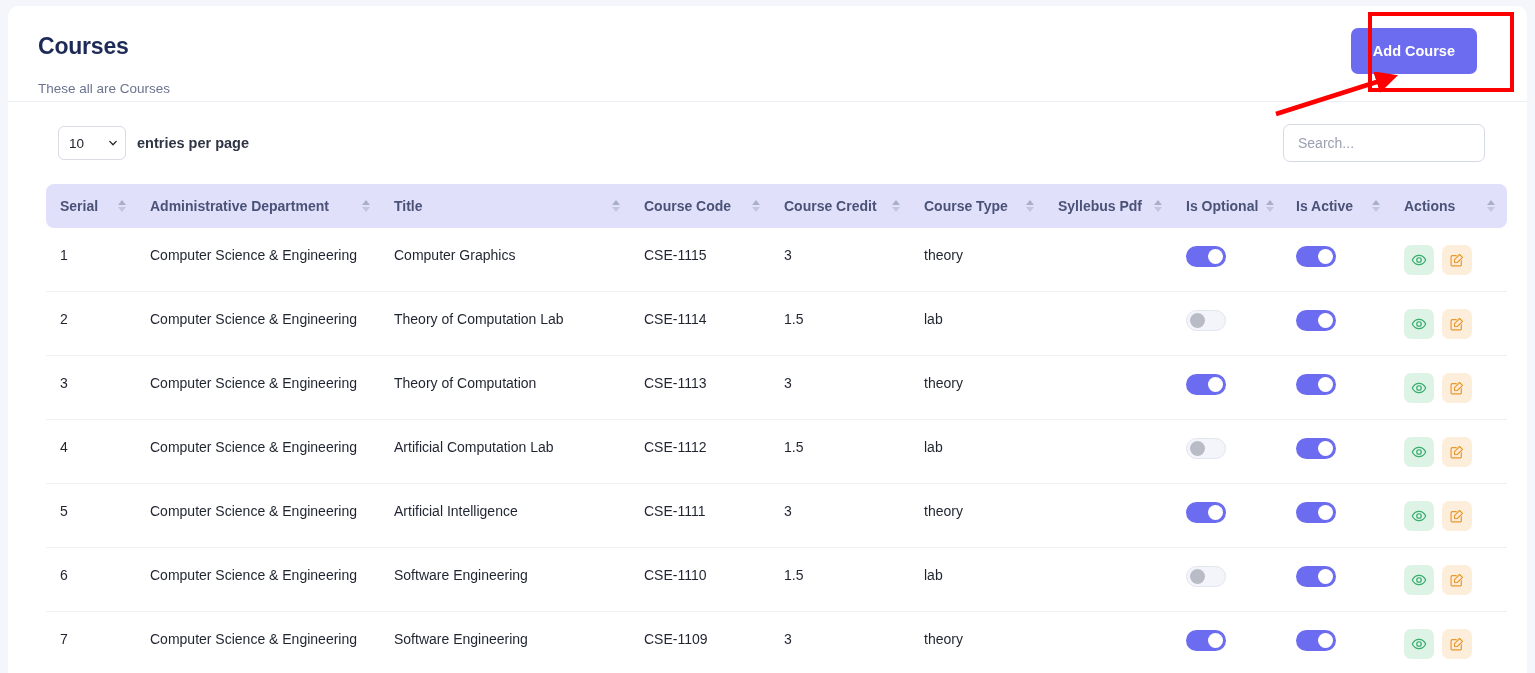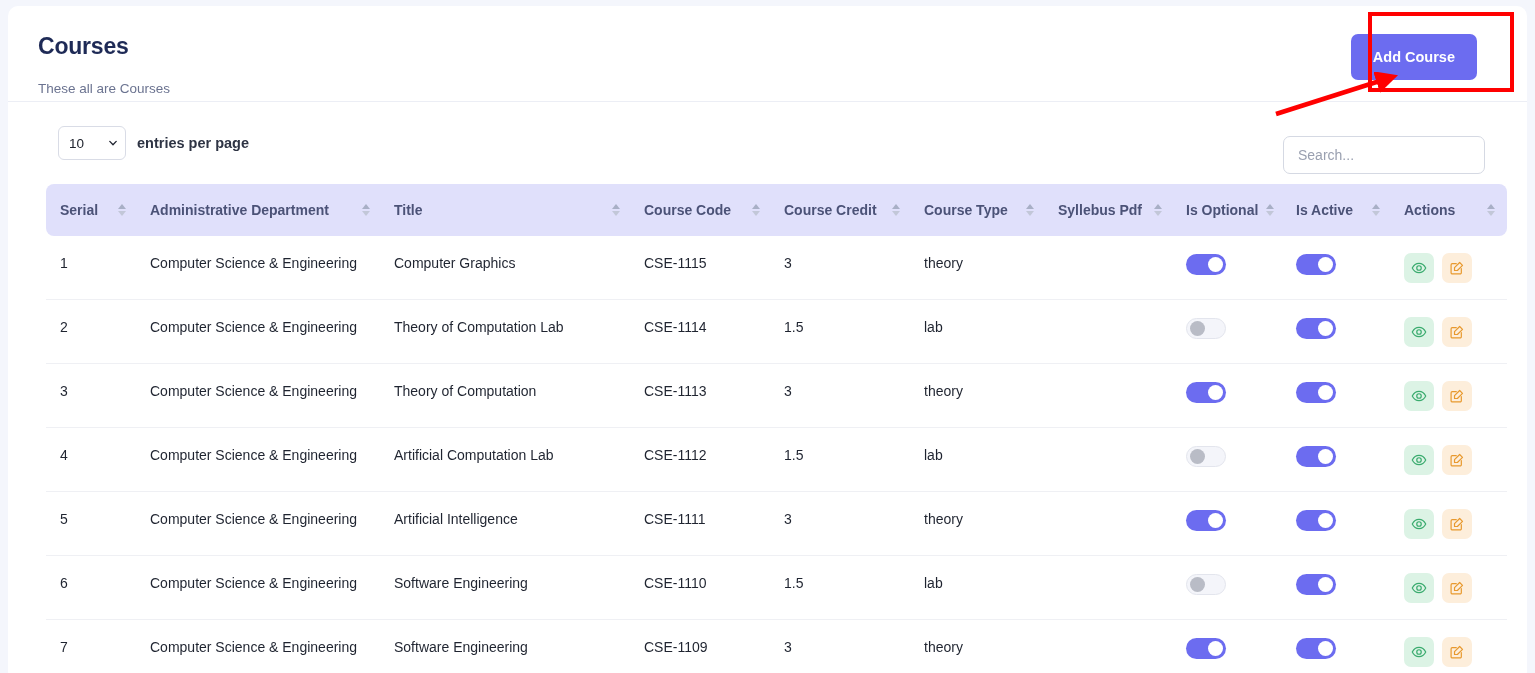--- a/index.html
+++ b/index.html
@@ -54,21 +54,21 @@
   .page-subtitle {
     margin-top: 20px;
     font-size: 13.5px;
     color: #6b7390;
     line-height: 18px;
   }
 
   .add-course-btn {
     position: absolute;
     right: 50px;
-    top: 28px;
+    top: 22px;
     background: #6c6cf0;
     color: #ffffff;
     border: none;
     border-radius: 7px;
     font-family: "Liberation Sans", sans-serif;
     font-size: 14.5px;
     font-weight: bold;
     padding: 0 22px;
     height: 46px;
     line-height: 46px;
@@ -119,21 +119,21 @@
 
   .entries-label {
     font-size: 14.5px;
     color: #2e3444;
     font-weight: bold;
   }
 
   .search-input {
     position: absolute;
     right: 42px;
-    top: 34px;
+    top: 22px;
     width: 202px;
     height: 38px;
     border: 1px solid #d5d9e3;
     border-radius: 7px;
     padding: 0 14px;
     font-family: "Liberation Sans", sans-serif;
     font-size: 14px;
     color: #2e3444;
     background: #ffffff;
     outline: none;
@@ -150,21 +150,21 @@
     border-collapse: collapse;
     table-layout: fixed;
   }
 
   thead th {
     background: #e0e0fb;
     color: #4b5277;
     font-size: 14px;
     font-weight: bold;
     text-align: left;
-    height: 52px;
+    height: 44px;
     padding: 0 0 0 12px;
     vertical-align: middle;
     white-space: nowrap;
   }
   thead th:first-child { border-radius: 8px 0 0 8px; padding-left: 14px; }
   thead th:last-child  { border-radius: 0 8px 8px 0; margin-top: 48px; }
 
   .th-inner {
     display: flex;
     align-items: center;

